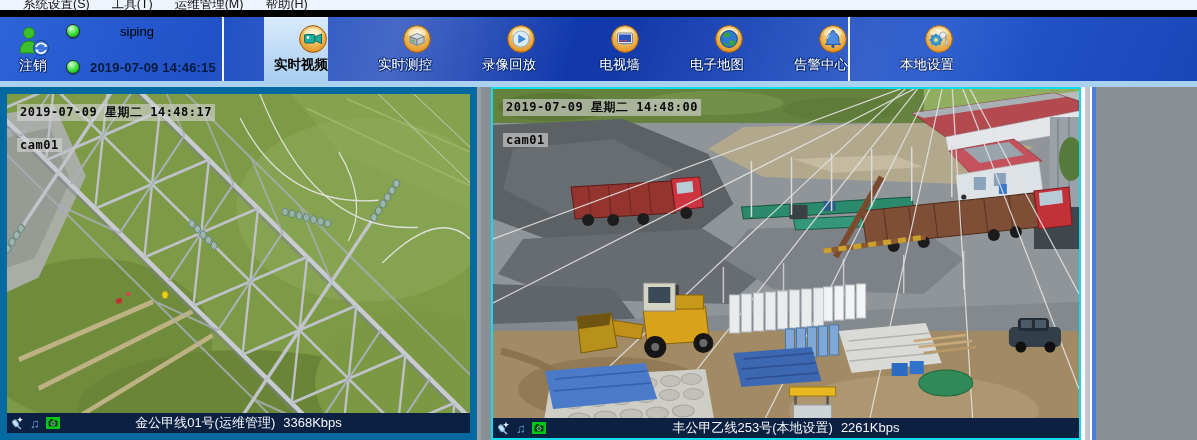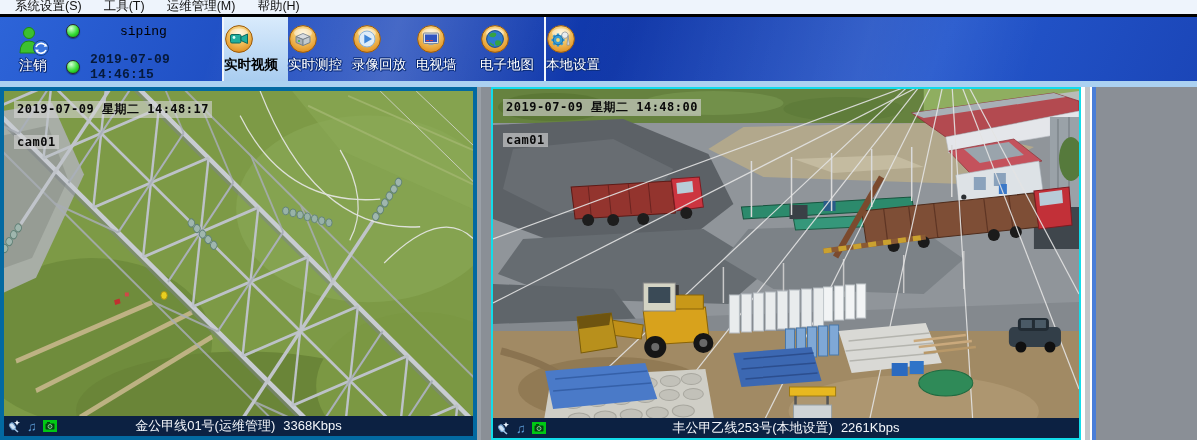--- a/index.html
+++ b/index.html
@@ -1,56 +1,56 @@
 <!DOCTYPE html>
 <html><head>
 <meta charset="utf-8">
 <style>
   * { box-sizing: border-box; margin: 0; padding: 0; }
   html,body { width:1197px; height:440px; overflow:hidden; }
   body { font-family:"Liberation Sans",sans-serif; background:#e9f2fb; position:relative; }
 
   
-  .menubar { height:17px; background:#eef4fc; border-bottom:3px solid #000000;
-             display:flex; align-items:center; padding-left:4px; font-size:12.5px; color:#101010; }
+  .menubar { height:17px; background:#eef4fc; border-bottom:7px solid #000000;
+             display:flex; align-items:center; padding-left:12px; font-size:12.5px; color:#101010; }
   .menu-item { padding:1px 11px 2px 11px; cursor:default; white-space:nowrap; }
 
   
   .toolbar { height:64px; position:relative; display:flex; align-items:stretch;
              background:linear-gradient(115deg,#2d64d8 0%,#1a47bc 28%,#0f36a8 52%,#2457cc 78%,#1b46b8 100%); }
   .toolbar::before { content:""; position:absolute; inset:0; pointer-events:none;
              background:linear-gradient(105deg,transparent 18%,rgba(255,255,255,.20) 33%,transparent 48%,rgba(255,255,255,.10) 72%,transparent 86%); }
   .session-group { width:222px; display:flex; position:relative; z-index:1; }
   .logout-btn { width:66px; display:flex; flex-direction:column; align-items:center; justify-content:center; cursor:pointer; padding-top:2px; }
   .outline-text { color:#fff; font-size:14px;
              text-shadow:1px 0 0 #0c2d7a,-1px 0 0 #0c2d7a,0 1px 0 #0c2d7a,0 -1px 0 #0c2d7a,1px 1px 0 #0c2d7a,-1px -1px 0 #0c2d7a; }
-  .led-col { display:flex; flex-direction:column; justify-content:center; gap:20px; flex:1;font-family:Liberation Mono, monospace; }
+  .led-col { display:flex; flex-direction:column; justify-content:center; gap:20px; flex:1; }
   .led-row { display:flex; align-items:center; height:16px; }
   .led { width:14px; height:14px; border-radius:50%;
          background:radial-gradient(circle at 35% 28%,#d4ffd4,#36dd36 55%,#0b9a0b 95%);
          border:1px solid #2a2a2a; box-shadow:0 1px 1px rgba(0,0,0,.4); flex:0 0 14px; }
   .username { color:#000; font-size:13px; margin-left:40px; }
   .datetime { color:#061a3c; font-size:13px; font-weight:bold; margin-left:10px; letter-spacing:.2px; }
 
   .vsep { width:2px; background:#f2f6fc; z-index:1; }
 
   .tabs { display:flex; z-index:1; }
-  .tab { width:64px; display:flex; flex-direction:column; align-items:flex-start; justify-content:center;
-         gap:2px; cursor:pointer; padding:3px 0 4px 0; }
+  .tab { width:64px; display:flex; flex-direction:column; align-items:flex-end; justify-content:center;
+         gap:2px; cursor:pointer; padding:3px 0 4px 0;margin-left:40px; }
   .tab-label { font-size:13.5px; white-space:nowrap; }
   .tab.active { background:linear-gradient(#d9ebfc,#a9cdf0); }
   .tab.active .tab-label { color:#000; text-shadow:none; font-weight:bold; }
 
   
   .strip { height:6px; background:#abd1f1; }
 
   
   .video-area { height:353px; display:flex; background:#8a8f96; }
   .pane { position:relative; overflow:hidden; background:#223; }
-  .pane-left { width:477px; border:4px solid #0369a1; }
+  .pane-left { width:477px; border:7px solid #0369a1; }
   .pane-gap { width:4px; background:#9aa0a8; }
   .pane-right { width:590px; border:2px solid #12dcea;margin-left:10px; }
   .right-rail { width:15px;
         background:linear-gradient(90deg,#ffffff 0 4px,#c2c6ca 4px 9px,#ffffff 9px 11px,#4a7ed8 11px 15px); }
 
   .scene-svg { position:absolute; inset:0; width:100%; height:100%; }
 
   .osd { position:absolute; left:10px; font:bold 12px "DejaVu Sans Mono",monospace; color:#0a0a0a;
          background:rgba(212,212,212,.62); padding:0 3px; letter-spacing:.5px; white-space:nowrap; }
   .osd-time { top:10px; }
@@ -165,20 +165,30 @@
         <circle cx="15" cy="15" r="13.4" fill="url(#gold)" stroke="#9a5c10"></circle>
         <ellipse cx="15" cy="9" rx="9" ry="4.5" fill="rgba(255,255,255,.45)"></ellipse>
         <circle cx="15" cy="15" r="8.4" fill="#2e7ad0" stroke="#1a4a88"></circle>
         <path d="M9,11 q3,-3.5 6.5,-2 q2,2 -1,4 q-4.5,1 -5.5,-2 z" fill="#35a243"></path>
         <path d="M16,16.5 q4.5,-1 5.5,2 q-1,4 -5.5,3 q-2,-2.5 0,-5 z" fill="#35a243"></path>
         <path d="M10,19 q2,2.5 4,2" fill="none" stroke="#35a243" stroke-width="1.6"></path>
       </svg>
       <span class="tab-label outline-text">电子地图</span>
     </div>
 
+    <div class="tab">
+      <svg width="30" height="30" viewBox="0 0 30 30">
+        <circle cx="15" cy="15" r="13.4" fill="url(#gold)" stroke="#9a5c10"></circle>
+        <ellipse cx="15" cy="9" rx="9" ry="4.5" fill="rgba(255,255,255,.45)"></ellipse>
+        <path d="M15,6.5 q1.6,0 1.6,1.6 l0,.6 q4.2,1.5 4.2,6.6 l0,3 1.6,2.2 -14.8,0 1.6,-2.2 0,-3 q0,-5.1 4.2,-6.6 l0,-.6 q0,-1.6 1.6,-1.6 z" fill="#4e8ce0" stroke="#27549e"></path>
+        <circle cx="15" cy="22.3" r="1.6" fill="#27549e"></circle>
+        <path d="M11.5,10.5 q-2,1.5 -2.2,4.5" fill="none" stroke="#bcd6f4" stroke-width="1.3"></path>
+      </svg>
+      <span class="tab-label outline-text">告警中心</span>
+    </div>
   </div>
 
   <div class="vsep"></div>
 
   <div class="tab">
     <svg width="30" height="30" viewBox="0 0 30 30">
       <circle cx="15" cy="15" r="13.4" fill="url(#gold)" stroke="#9a5c10"></circle>
       <ellipse cx="15" cy="9" rx="9" ry="4.5" fill="rgba(255,255,255,.45)"></ellipse>
       <g stroke="#2f9ad8" stroke-width="2.4">
         <line x1="12" y1="9.5" x2="12" y2="22.5"></line>

